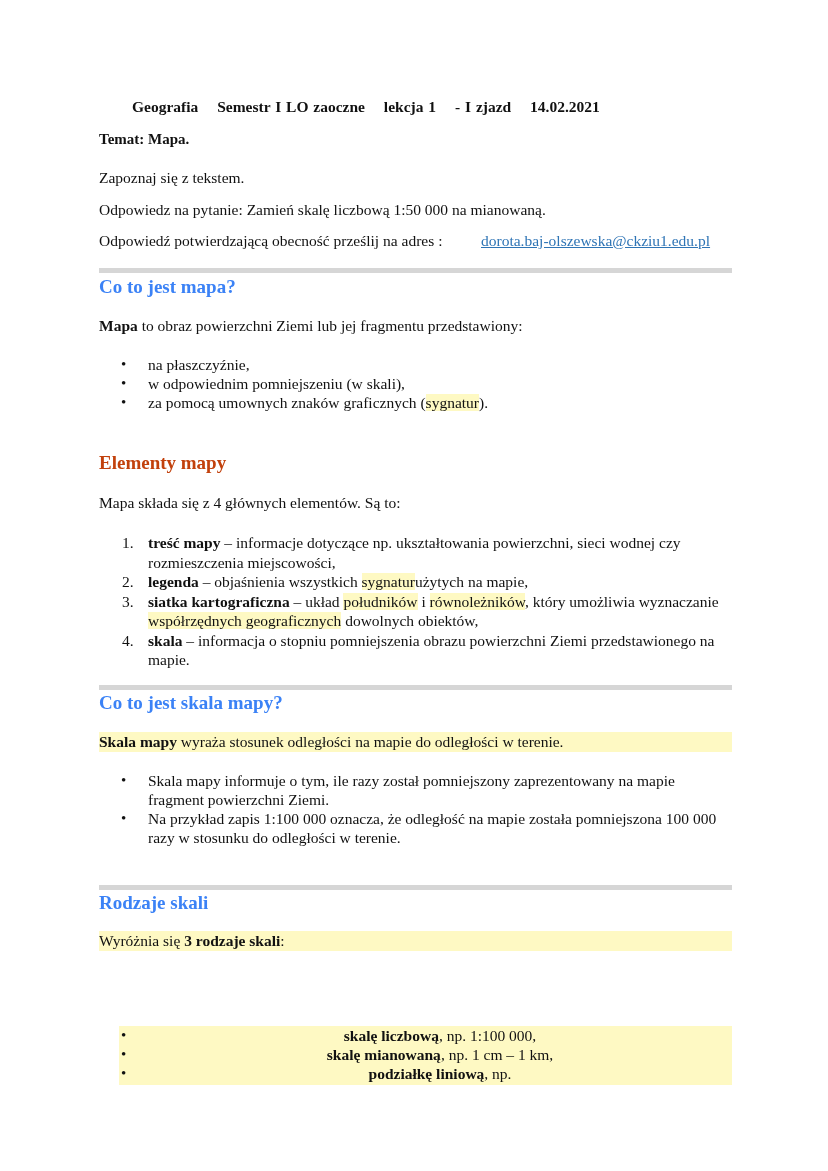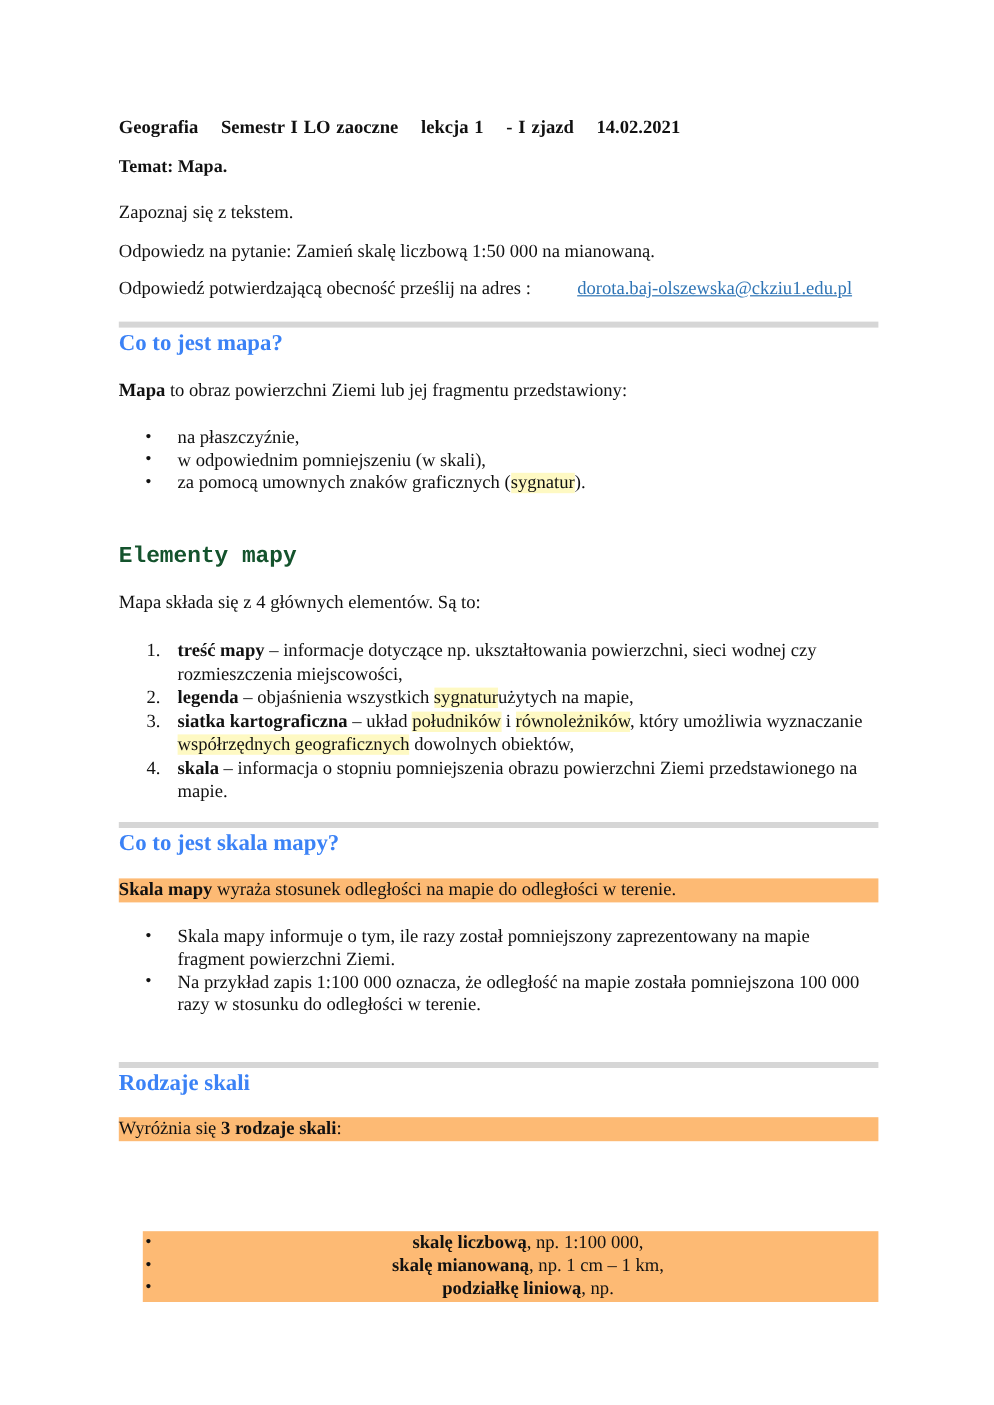--- a/index.html
+++ b/index.html
@@ -21,20 +21,21 @@
       left: 99px;
       top: 0;
       width: 633px;
     }
     .abs { position: absolute; left: 0; white-space: nowrap; }
     .hdr-line {
       top: 98px;
       font-weight: bold;
       font-size: 15.5px;
       word-spacing: 1px;
+      margin-left: 33px;
     }
     .hdr-line span { margin-right: 14px; }
     .temat { top: 131px; font-weight: bold; font-size: 15px; }
     .p1 { top: 169px; }
     .p2 { top: 201px; }
     .p3 { top: 232px; width: 633px; }
     .p3 a {
       color: #2e74b5;
       text-decoration: underline;
       position: absolute;
@@ -48,21 +49,21 @@
       background: #d6d6d6;
     }
     .h2 {
       position: absolute;
       left: 0;
       font-weight: bold;
       font-size: 19px;
       color: #3b82f6;
       white-space: nowrap;
     }
-    .h2.dark { color: #14532d; font-family: Liberation Mono, monospace; }
+    .h2.dark { color: #c2410c; }
     ul, ol {
       position: absolute;
       left: 0;
       margin: 0;
       padding: 0;
       list-style: none;
       width: 633px;
     }
     ul li {
       position: relative;
@@ -80,21 +81,21 @@
       position: relative;
       padding-left: 49px;
       line-height: 19.5px;
     }
     ol li .num {
       position: absolute;
       left: 23px;
       top: 0;
     }
     .hl { background: #fef9c3; }
-    .shade { background: #fdba74; }
+    .shade { background: #fef9c3; }
     b { font-weight: bold; }
   </style>
 </head>
 <body>
 
 <div class="page">
 
   <div class="abs hdr-line">
     <span>Geografia</span>
     <span>Semestr I LO zaoczne</span>

